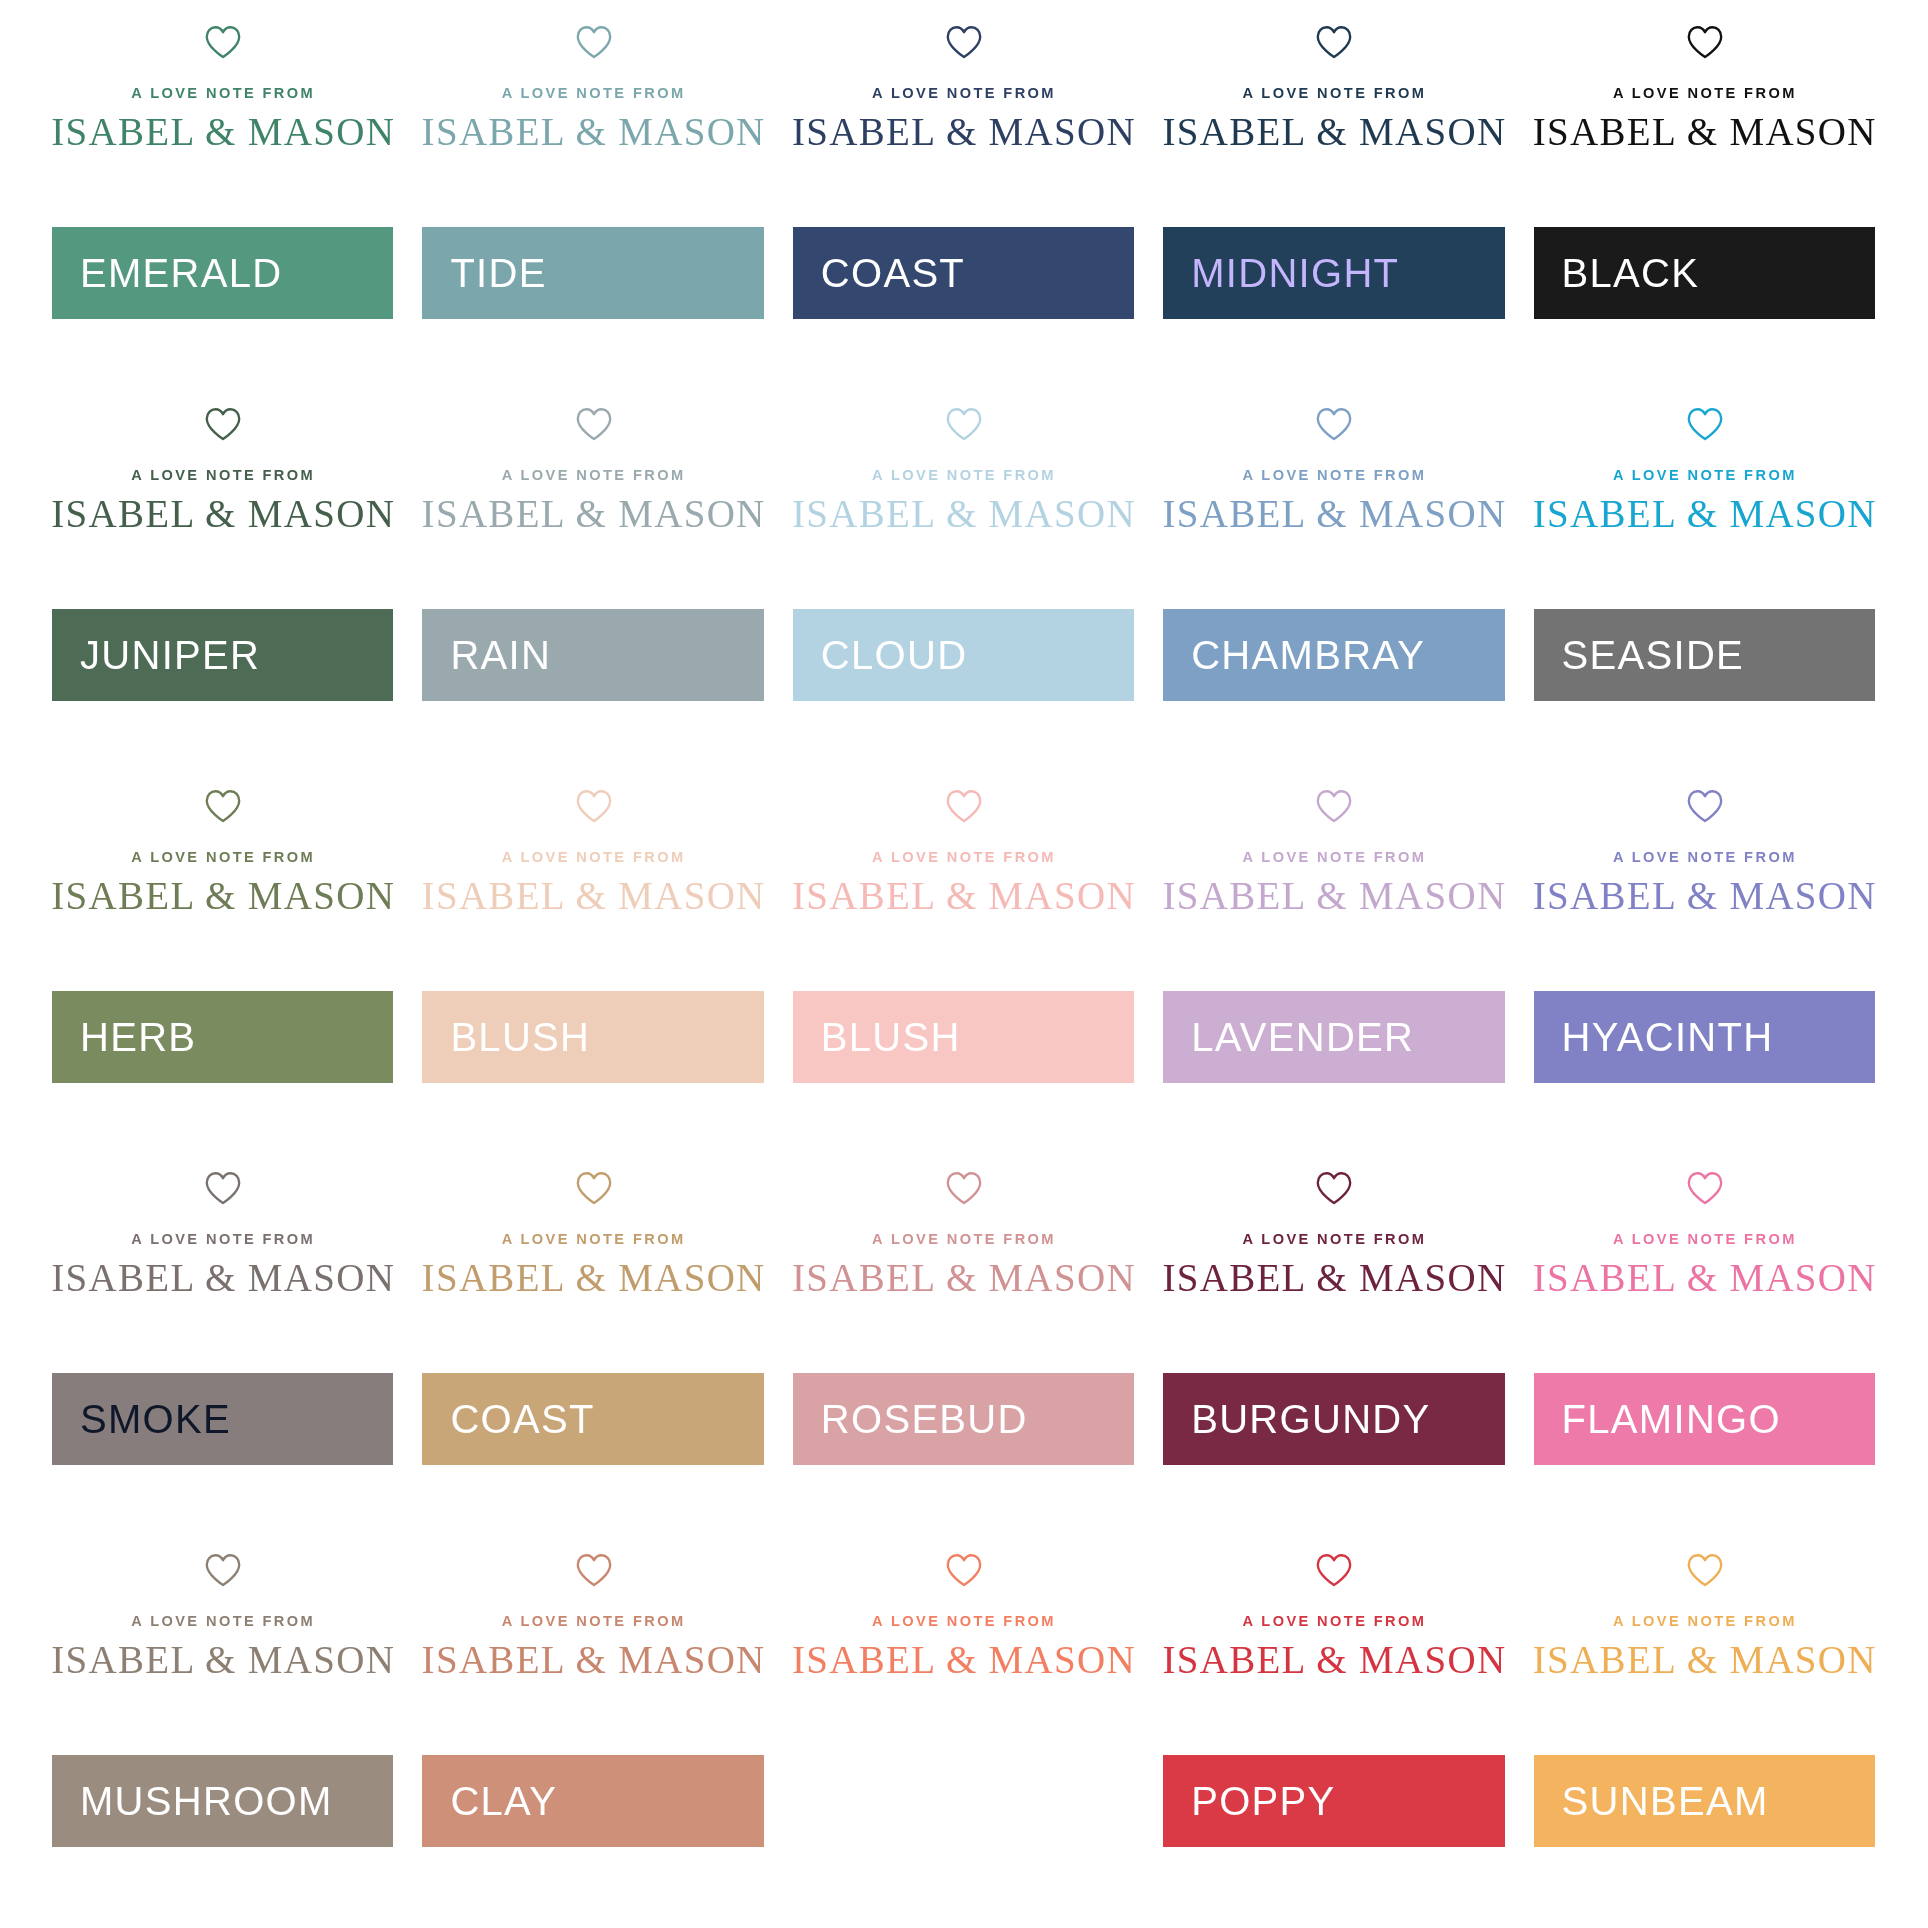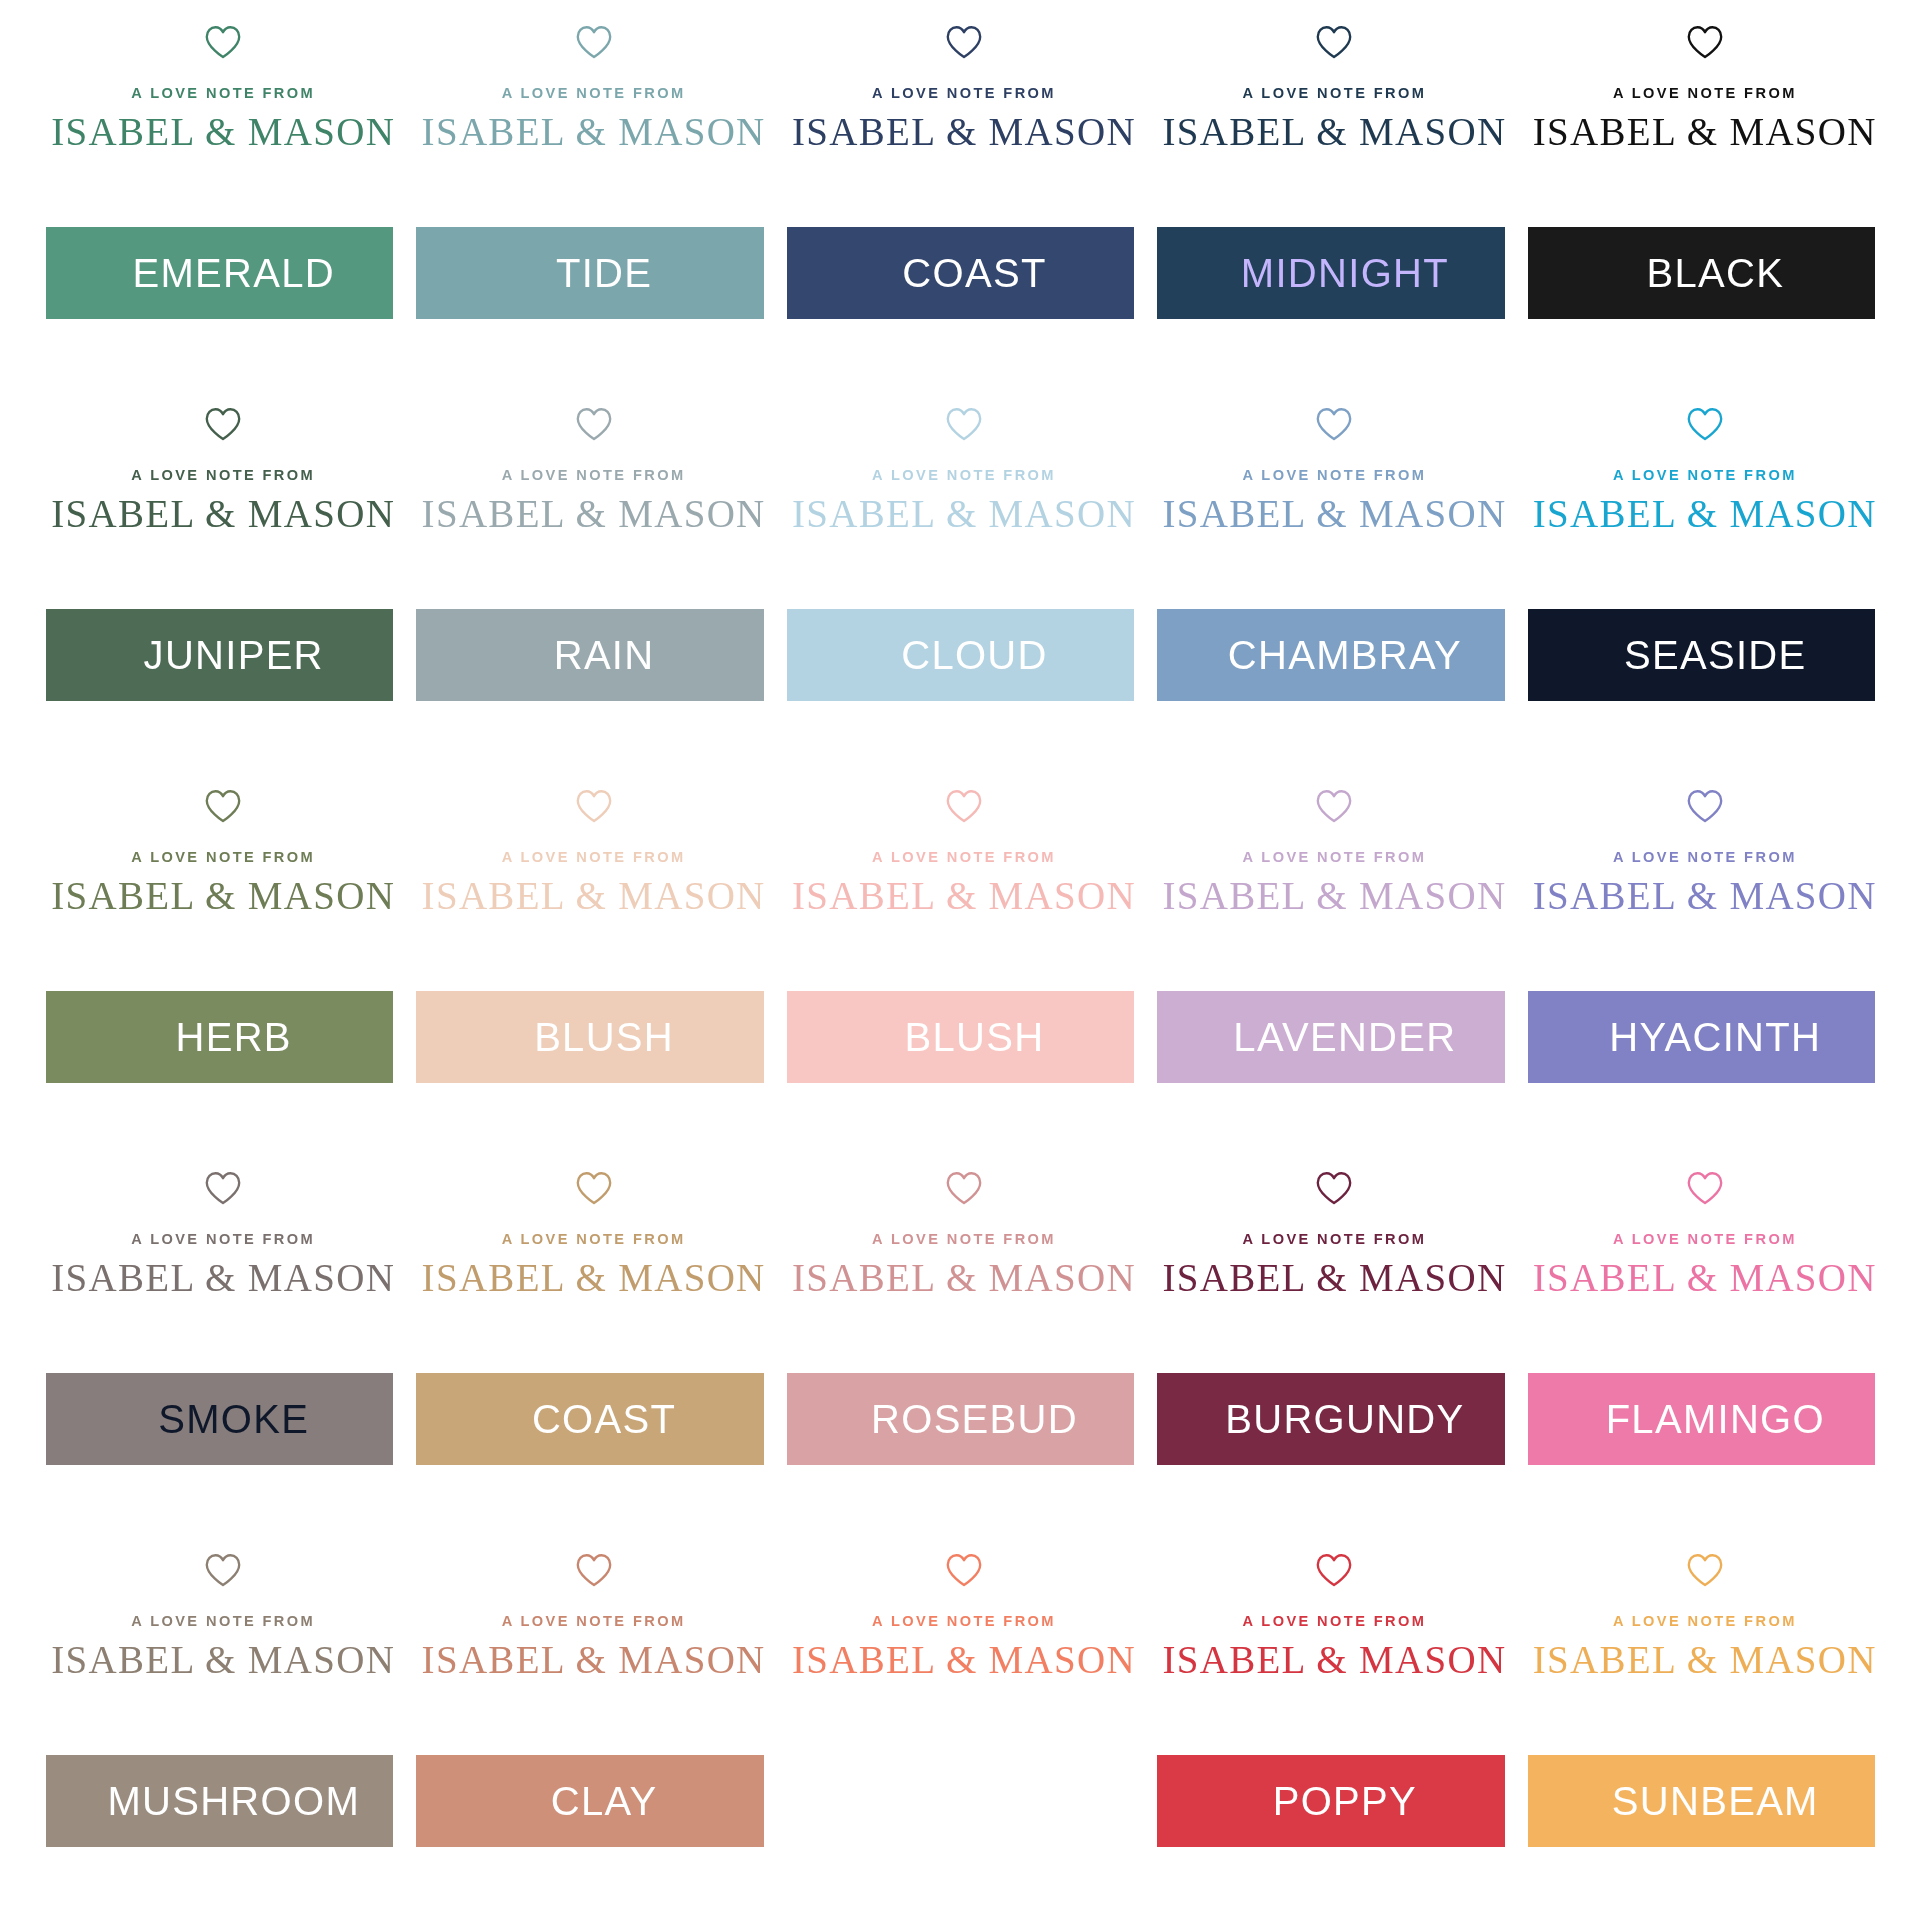--- a/index.html
+++ b/index.html
@@ -55,28 +55,27 @@
     font-size: 39px;
     font-weight: 400;
     letter-spacing: 1.3px;
     line-height: 1.05;
     white-space: nowrap;
     margin-bottom: 0;
   }
 
   .color-bar {
     position: absolute;
-    left: 8px;
+    left: 14px;
     right: 15px;
     top: 218px;
     height: 92px;
     display: flex;
     align-items: center;
     padding-left: 28px;
-    justify-content: center;
   }
 
   .color-name {
     font-family: "Liberation Sans", sans-serif;
     font-size: 40px;
     font-weight: 400;
     letter-spacing: 1.3px;
     color: #ffffff;
     line-height: 1;
     white-space: nowrap;
@@ -195,21 +194,21 @@
       </div>
     </div>
     <div class="swatch-card">
       <span class="heart-icon" style="color: rgb(24, 166, 209);">
         <svg viewBox="0 0 34 32" fill="none" xmlns="http://www.w3.org/2000/svg">
           <path d="M17 29.5C17 29.5 2.5 20.2 2.5 11.2C2.5 6.3 6.1 2.8 10.3 2.8C13.4 2.8 15.7 4.7 17 7.2C18.3 4.7 20.6 2.8 23.7 2.8C27.9 2.8 31.5 6.3 31.5 11.2C31.5 20.2 17 29.5 17 29.5Z" stroke="currentColor" stroke-width="2.1" stroke-linejoin="round" stroke-linecap="round"></path>
         </svg>
       </span>
       <div class="note-label" style="color: rgb(24, 166, 209);">A LOVE NOTE FROM</div>
       <div class="couple-names" style="color: rgb(24, 166, 209);">ISABEL &amp; MASON</div>
-      <div class="color-bar" style="background: #0f172a;">
+      <div class="color-bar" style="background: #737373;">
         <span class="color-name" style="color: rgb(255, 255, 255);">SEASIDE</span>
       </div>
     </div>
     <div class="swatch-card">
       <span class="heart-icon" style="color: rgb(110, 125, 85);">
         <svg viewBox="0 0 34 32" fill="none" xmlns="http://www.w3.org/2000/svg">
           <path d="M17 29.5C17 29.5 2.5 20.2 2.5 11.2C2.5 6.3 6.1 2.8 10.3 2.8C13.4 2.8 15.7 4.7 17 7.2C18.3 4.7 20.6 2.8 23.7 2.8C27.9 2.8 31.5 6.3 31.5 11.2C31.5 20.2 17 29.5 17 29.5Z" stroke="currentColor" stroke-width="2.1" stroke-linejoin="round" stroke-linecap="round"></path>
         </svg>
       </span>
       <div class="note-label" style="color: rgb(110, 125, 85);">A LOVE NOTE FROM</div>

